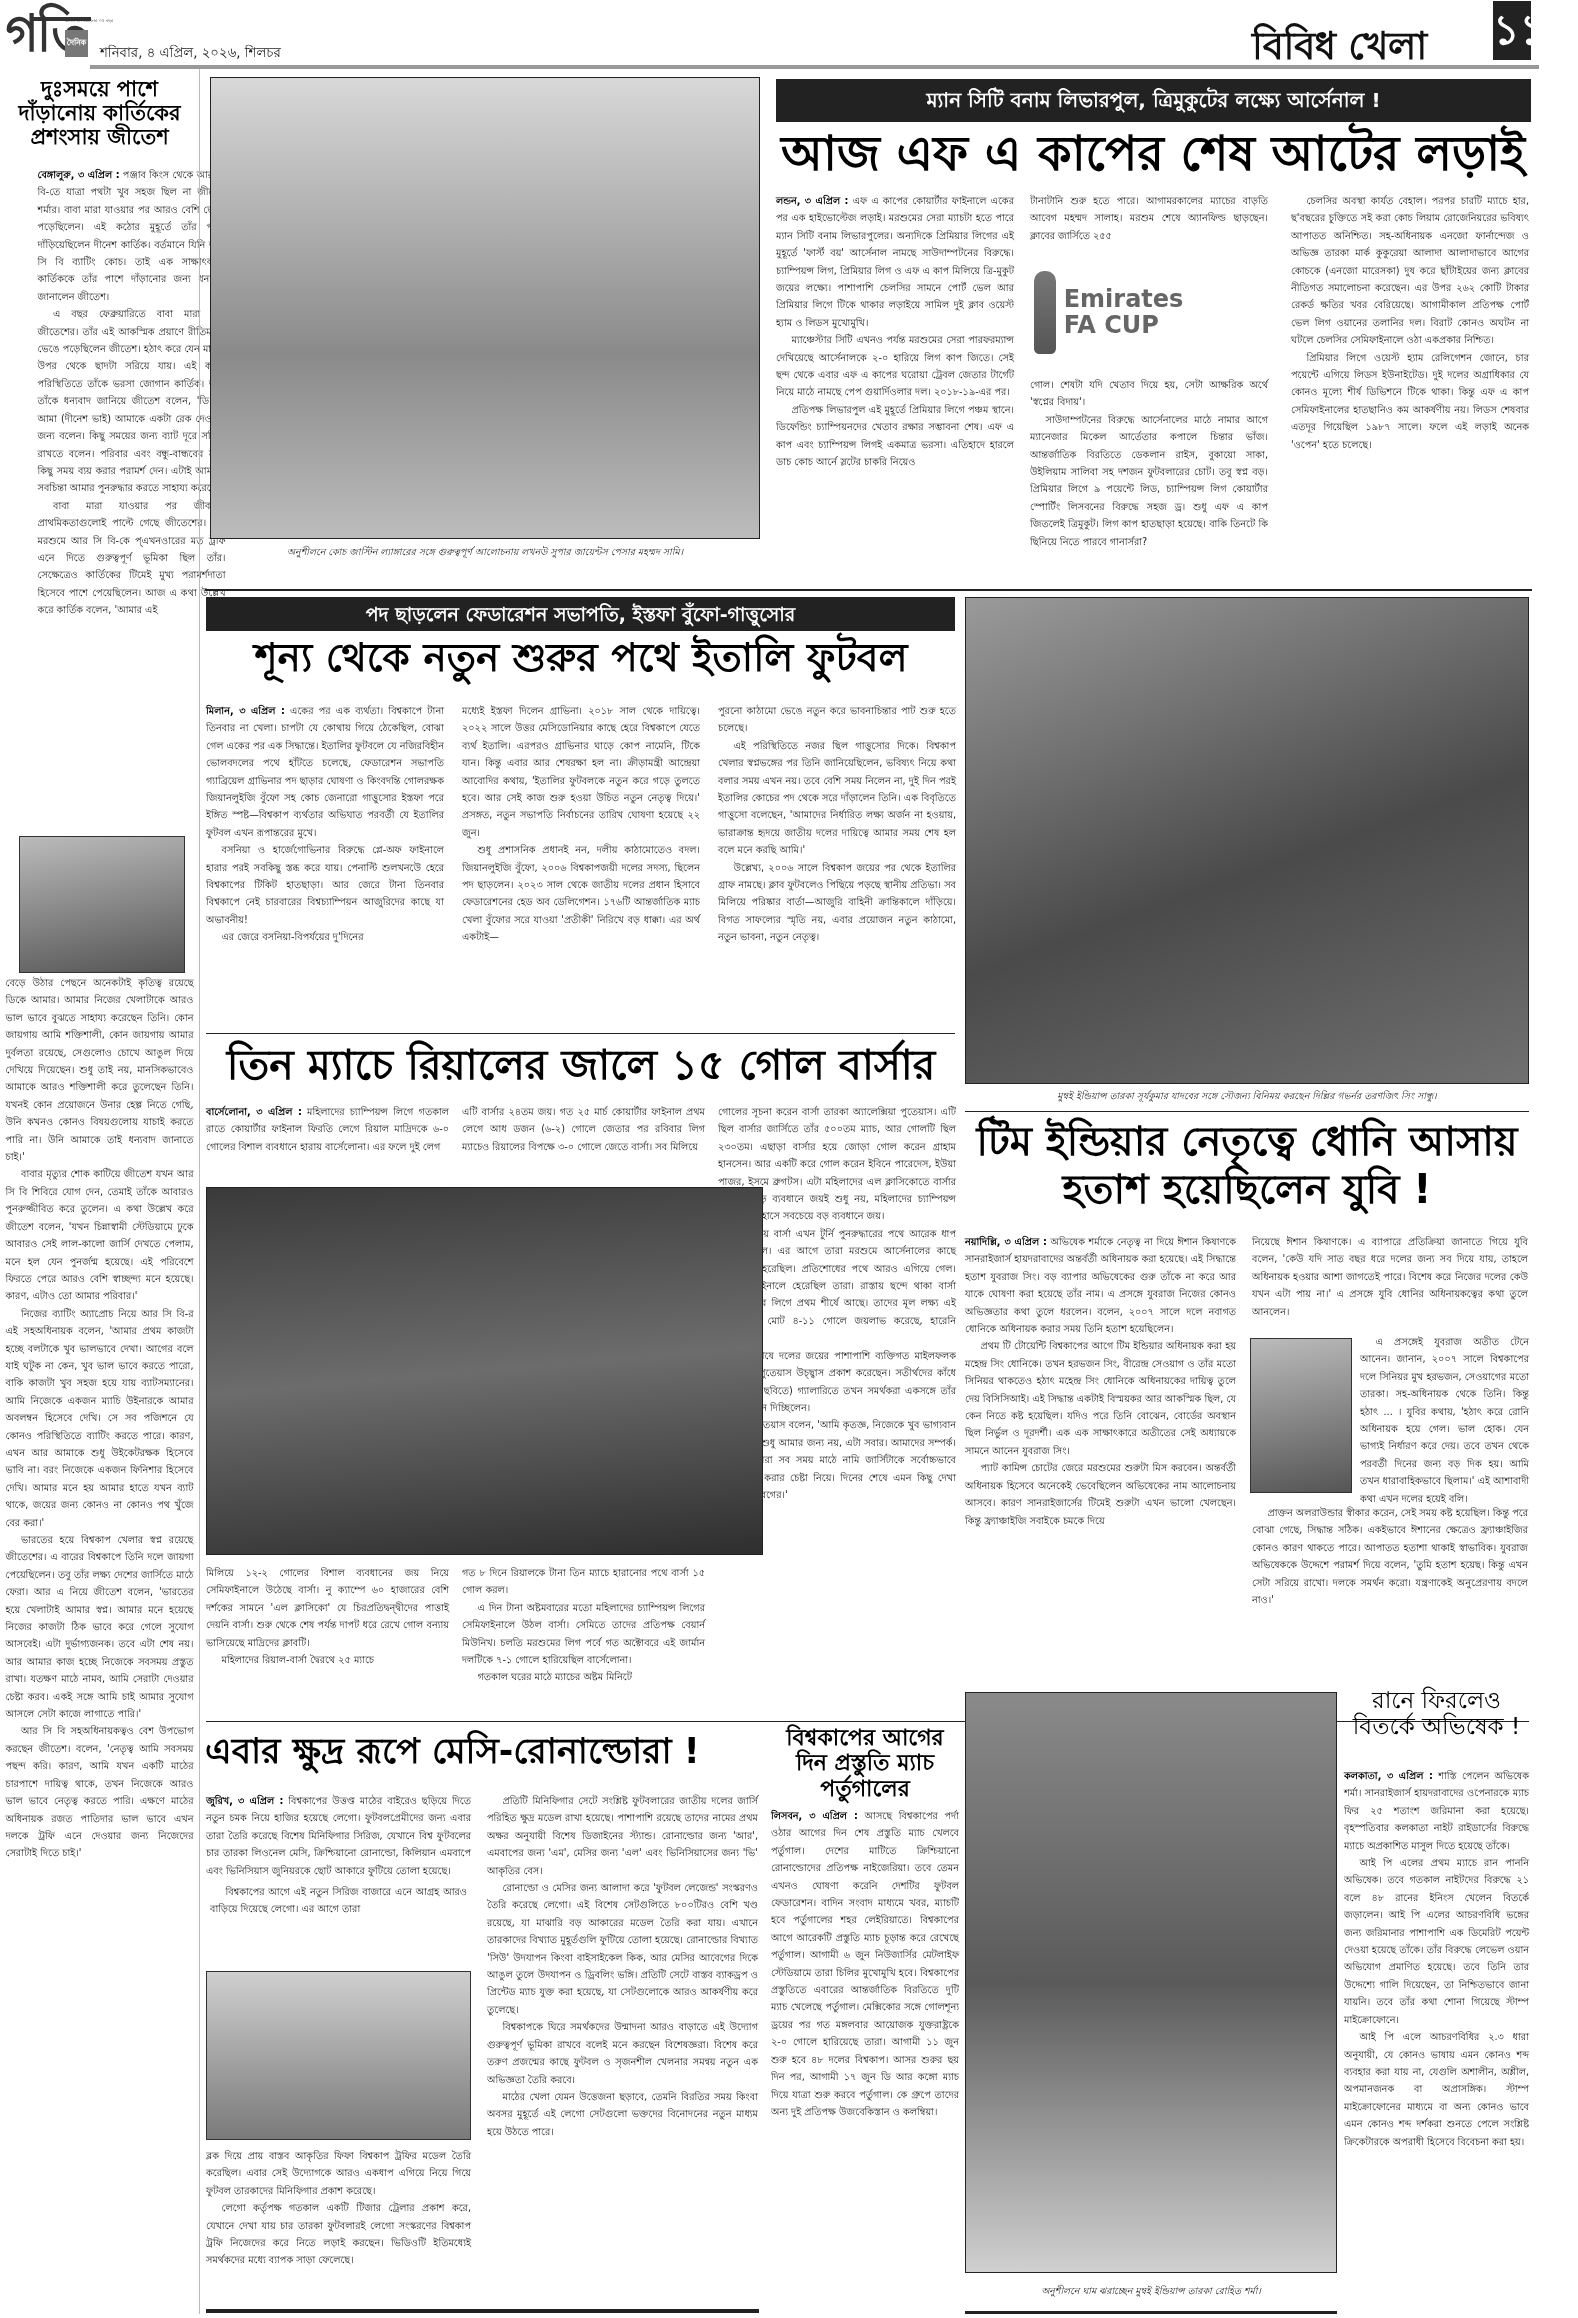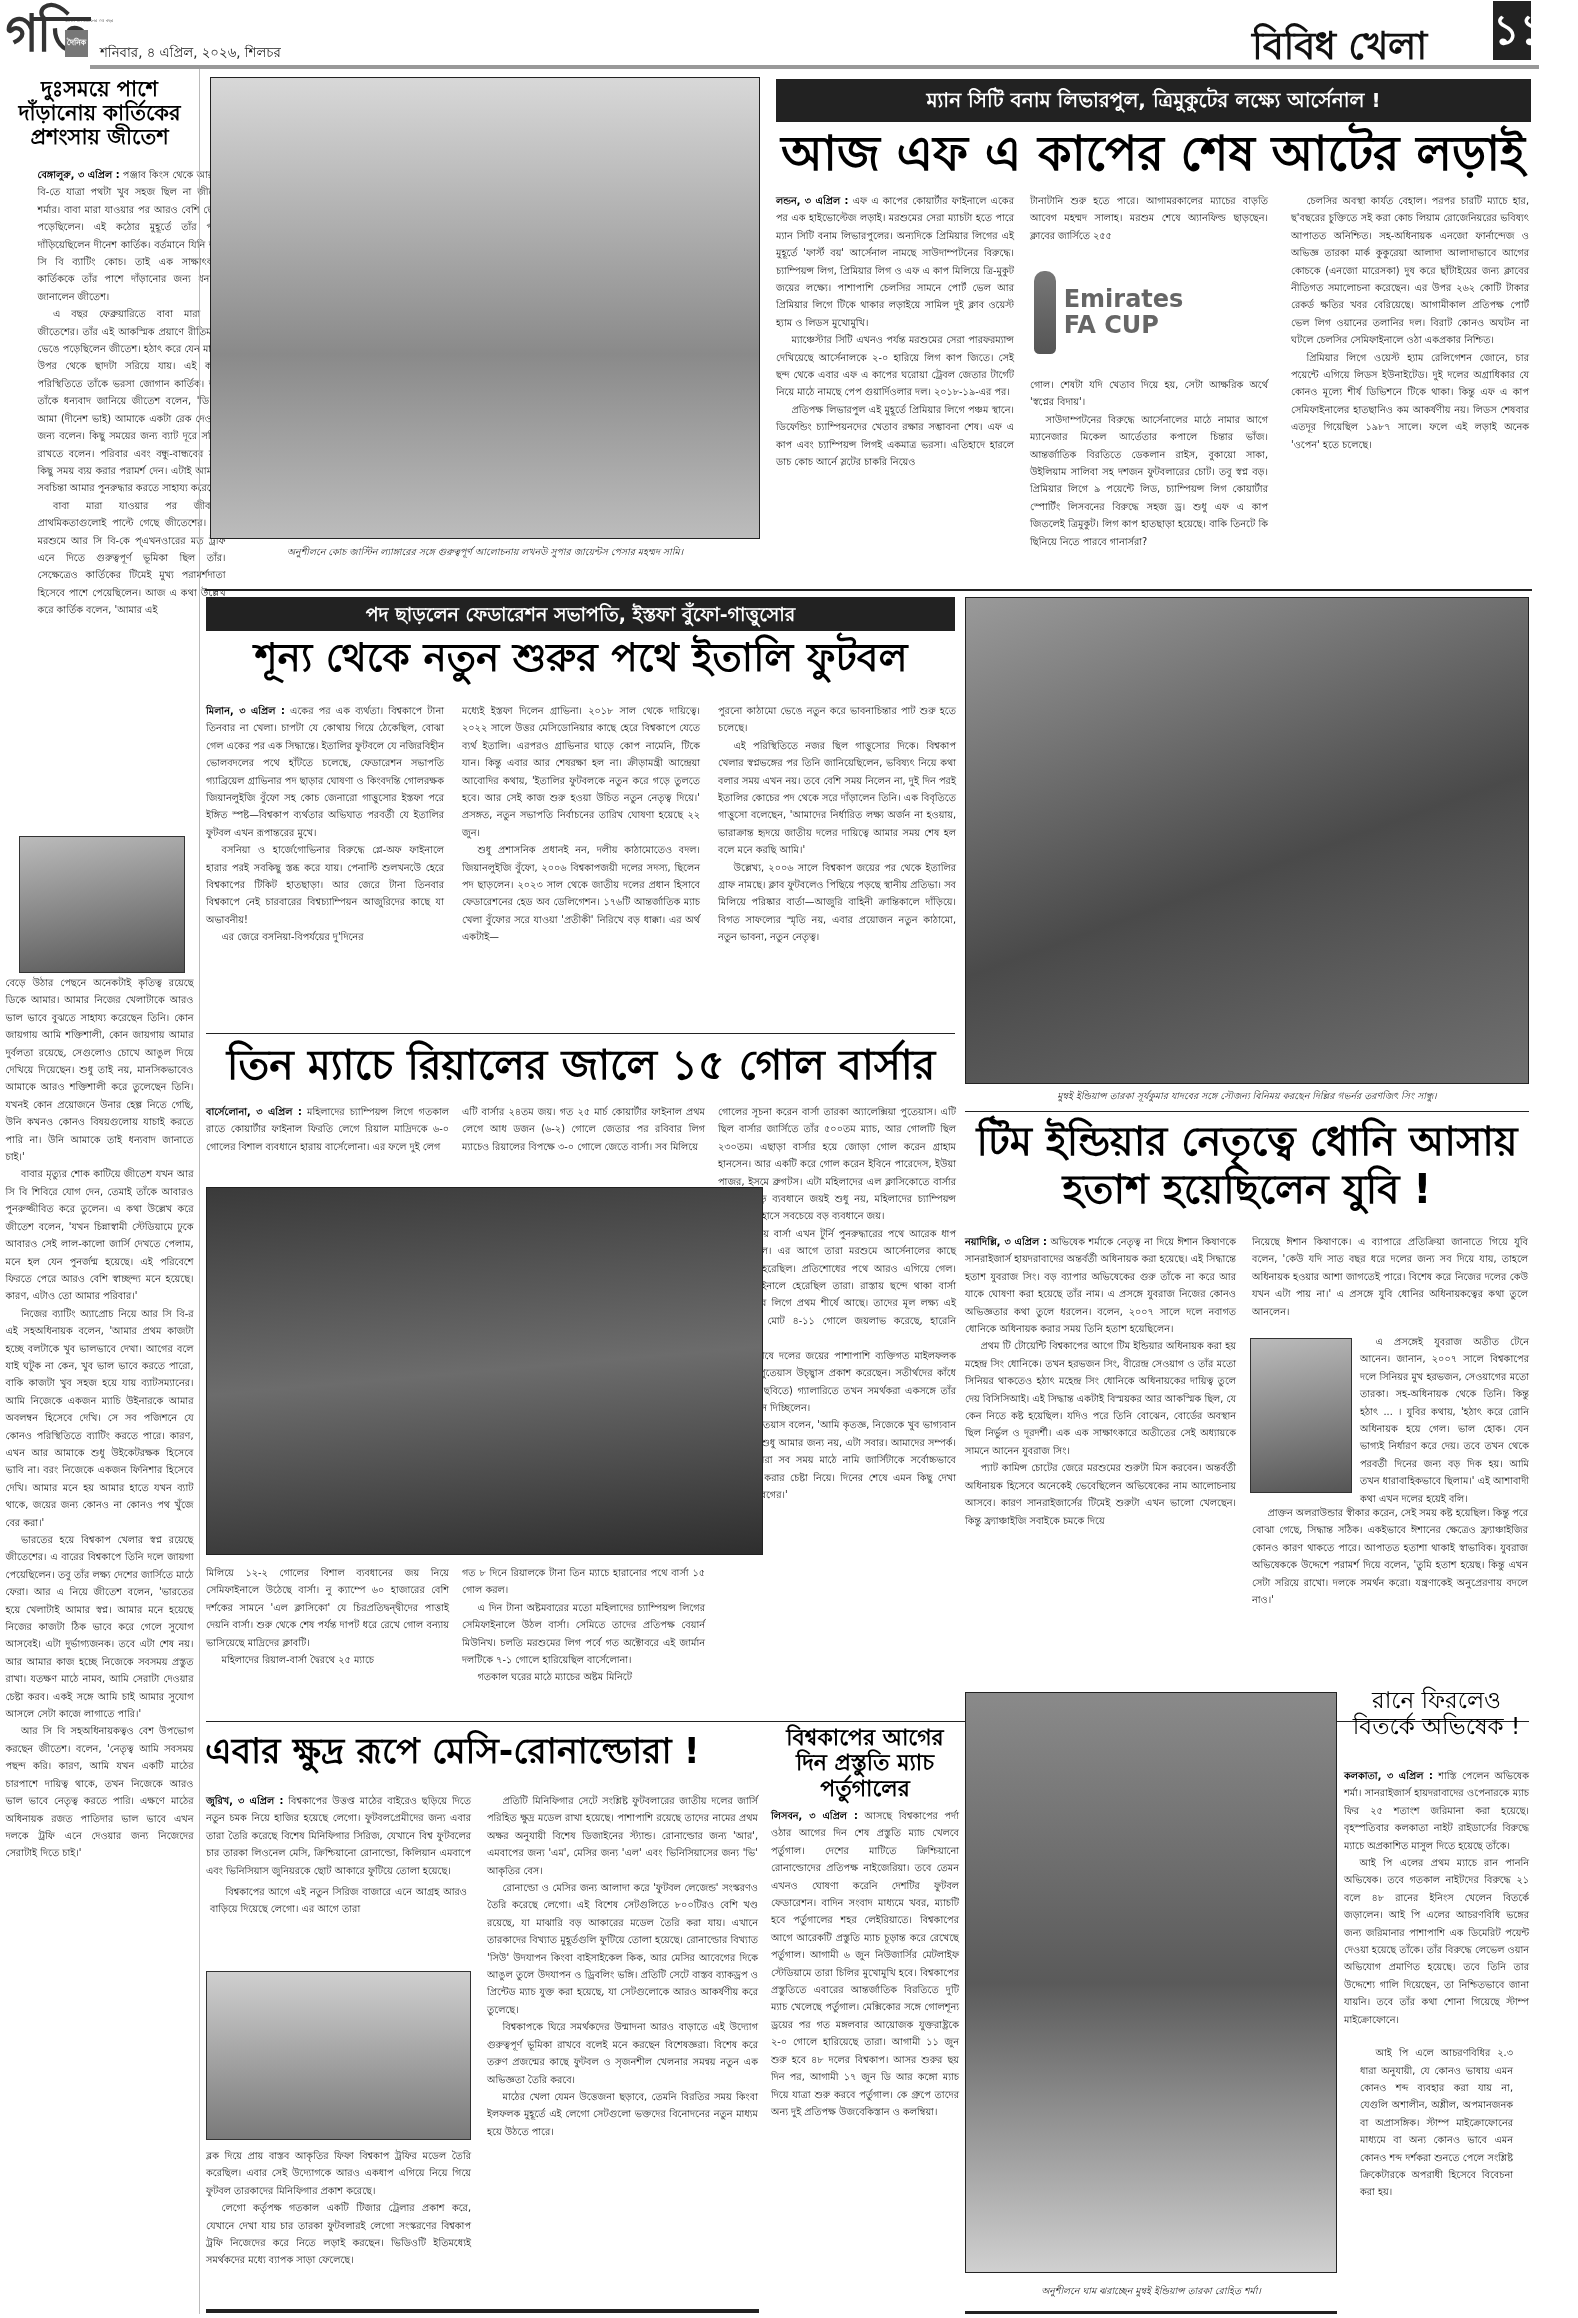--- a/index.html
+++ b/index.html
@@ -158,32 +158,32 @@
 </div>
 <div class="abs thumb" style="left:206px;top:1971px;width:265px;height:169px;background:linear-gradient(180deg,#cfcfcf,#7a7a7a);"></div>
 <div class="col col-text" style="left:206px;top:2147px;width:265px;">
   <p style="margin:0">ব্লক দিয়ে প্রায় বাস্তব আকৃতির ফিফা বিশ্বকাপ ট্রফির মডেল তৈরি করেছিল। এবার সেই উদ্যোগকে আরও একধাপ এগিয়ে নিয়ে গিয়ে ফুটবল তারকাদের মিনিফিগার প্রকাশ করেছে।</p>
   <p style="margin:0;text-indent:15.5px">লেগো কর্তৃপক্ষ গতকাল একটি টিজার ট্রেলার প্রকাশ করে, যেখানে দেখা যায় চার তারকা ফুটবলারই লেগো সংস্করণের বিশ্বকাপ ট্রফি নিজেদের করে নিতে লড়াই করছেন। ভিডিওটি ইতিমধ্যেই সমর্থকদের মধ্যে ব্যাপক সাড়া ফেলেছে।</p>
 </div>
 <div class="col col-text" style="left:487px;top:1792px;width:271px;">
   <p style="margin:0;text-indent:15.5px">প্রতিটি মিনিফিগার সেটে সংশ্লিষ্ট ফুটবলারের জাতীয় দলের জার্সি পরিহিত ক্ষুদ্র মডেল রাখা হয়েছে। পাশাপাশি রয়েছে তাদের নামের প্রথম অক্ষর অনুযায়ী বিশেষ ডিজাইনের স্ট্যান্ড। রোনাল্ডোর জন্য 'আর', এমবাপের জন্য 'এম', মেসির জন্য 'এল' এবং ভিনিসিয়াসের জন্য 'ভি' আকৃতির বেস।</p>
   <p style="margin:0;text-indent:15.5px">রোনাল্ডো ও মেসির জন্য আলাদা করে 'ফুটবল লেজেন্ড' সংস্করণও তৈরি করেছে লেগো। এই বিশেষ সেটগুলিতে ৮০০টিরও বেশি খণ্ড রয়েছে, যা মাঝারি বড় আকারের মডেল তৈরি করা যায়। এখানে তারকাদের বিখ্যাত মুহূর্তগুলি ফুটিয়ে তোলা হয়েছে। রোনাল্ডোর বিখ্যাত 'সিউ' উদযাপন কিংবা বাইসাইকেল কিক, আর মেসির আবেগের দিকে আঙুল তুলে উদযাপন ও ড্রিবলিং ভঙ্গি। প্রতিটি সেটে বাস্তব ব্যাকড্রপ ও প্রিন্টেড ম্যাচ যুক্ত করা হয়েছে, যা সেটগুলোকে আরও আকর্ষণীয় করে তুলেছে।</p>
   <p style="margin:0;text-indent:15.5px">বিশ্বকাপকে ঘিরে সমর্থকদের উন্মাদনা আরও বাড়াতে এই উদ্যোগ গুরুত্বপূর্ণ ভূমিকা রাখবে বলেই মনে করছেন বিশেষজ্ঞরা। বিশেষ করে তরুণ প্রজন্মের কাছে ফুটবল ও সৃজনশীল খেলনার সমন্বয় নতুন এক অভিজ্ঞতা তৈরি করবে।</p>
-  <p style="margin:0;text-indent:15.5px">মাঠের খেলা যেমন উত্তেজনা ছড়াবে, তেমনি বিরতির সময় কিংবা ইলফলক মুহূর্তে এই লেগো সেটগুলো ভক্তদের বিনোদনের নতুন মাধ্যম হয়ে উঠতে পারে।</p>
+  <p style="margin:0;text-indent:15.5px">মাঠের খেলা যেমন উত্তেজনা ছড়াবে, তেমনি বিরতির সময় কিংবা অবসর মুহূর্তে এই লেগো সেটগুলো ভক্তদের বিনোদনের নতুন মাধ্যম হয়ে উঠতে পারে।</p>
 </div>
 <div class="abs rule" style="left:206px;top:2309px;width:553px;height:4.4px;"></div>
 
 <div class="abs hl" style="left:771px;top:1725px;width:188px;font-size:22px;">বিশ্বকাপের আগের দিন প্রস্তুতি ম্যাচ পর্তুগালের</div>
 <div class="col col-text" style="left:771px;top:1807px;width:188px;">
   <p style="margin:0"><b>লিসবন, ৩ এপ্রিল :</b> <span>আসছে বিশ্বকাপের পর্দা ওঠার আগের দিন শেষ প্রস্তুতি ম্যাচ খেলবে পর্তুগাল। দেশের মাটিতে ক্রিশ্চিয়ানো রোনাল্ডোদের প্রতিপক্ষ নাইজেরিয়া। তবে তেমন এখনও ঘোষণা করেনি দেশটির ফুটবল ফেডারেশন। বাদিন সংবাদ মাধ্যমে খবর, ম্যাচটি হবে পর্তুগালের শহর লেইরিয়াতে। বিশ্বকাপের আগে আরেকটি প্রস্তুতি ম্যাচ চূড়ান্ত করে রেখেছে পর্তুগাল। আগামী ৬ জুন নিউজার্সির মেটলাইফ স্টেডিয়ামে তারা চিলির মুখোমুখি হবে। বিশ্বকাপের প্রস্তুতিতে এবারের আন্তর্জাতিক বিরতিতে দুটি ম্যাচ খেলেছে পর্তুগাল। মেক্সিকোর সঙ্গে গোলশূন্য ড্রয়ের পর গত মঙ্গলবার আয়োজক যুক্তরাষ্ট্রকে ২-০ গোলে হারিয়েছে তারা। আগামী ১১ জুন শুরু হবে ৪৮ দলের বিশ্বকাপ। আসর শুরুর ছয় দিন পর, আগামী ১৭ জুন ডি আর কঙ্গো ম্যাচ দিয়ে যাত্রা শুরু করবে পর্তুগাল। কে গ্রুপে তাদের অন্য দুই প্রতিপক্ষ উজবেকিস্তান ও কলম্বিয়া।</span></p>
 </div>
 
 <div class="abs photo" style="left:965px;top:1692px;width:372px;height:581px;background:linear-gradient(180deg,#8a8a8a,#5a5a5a 50%,#d0d0d0);"></div>
 <div class="abs caption" style="left:965px;top:2284px;width:372px;">অনুশীলনে ঘাম ঝরাচ্ছেন মুম্বই ইন্ডিয়ান্স তারকা রোহিত শর্মা।</div>
 <div class="abs rule" style="left:965px;top:2311px;width:372px;height:3.3px;"></div>
 
 <div class="abs hl" style="left:1344px;top:1687px;width:185px;font-size:23px;font-weight:normal;">রানে ফিরলেও বিতর্কে অভিষেক !</div>
 <div class="col col-text" style="left:1344px;top:1767px;width:185px;">
   <p style="margin:0"><b>কলকাতা, ৩ এপ্রিল :</b> <span>শাস্তি পেলেন অভিষেক শর্মা। সানরাইজার্স হায়দরাবাদের ওপেনারকে ম্যাচ ফির ২৫ শতাংশ জরিমানা করা হয়েছে। বৃহস্পতিবার কলকাতা নাইট রাইডার্সের বিরুদ্ধে ম্যাচে অপ্রকাশিত মাসুল দিতে হয়েছে তাঁকে।</span></p>
   <p style="margin:0;text-indent:15.5px">আই পি এলের প্রথম ম্যাচে রান পাননি অভিষেক। তবে গতকাল নাইটদের বিরুদ্ধে ২১ বলে ৪৮ রানের ইনিংস খেলেন বিতর্কে জড়ালেন। আই পি এলের আচরণবিধি ভঙ্গের জন্য জরিমানার পাশাপাশি এক ডিমেরিট পয়েন্ট দেওয়া হয়েছে তাঁকে। তাঁর বিরুদ্ধে লেভেল ওয়ান অভিযোগ প্রমাণিত হয়েছে। তবে তিনি তার উদ্দেশ্যে গালি দিয়েছেন, তা নিশ্চিতভাবে জানা যায়নি। তবে তাঁর কথা শোনা গিয়েছে স্টাম্প মাইক্রোফোনে।</p>
-  <p style="margin:16px;text-indent:15.5px">আই পি এলে আচরণবিধির ২.৩ ধারা অনুযায়ী, যে কোনও ভাষায় এমন কোনও শব্দ ব্যবহার করা যায় না, যেগুলি অশালীন, অশ্লীল, অপমানজনক বা অপ্রাসঙ্গিক। স্টাম্প মাইক্রোফোনের মাধ্যমে বা অন্য কোনও ভাবে এমন কোনও শব্দ দর্শকরা শুনতে পেলে সংশ্লিষ্ট ক্রিকেটারকে অপরাধী হিসেবে বিবেচনা করা হয়।</p>
+  <p style="margin:0;text-indent:15.5px">আই পি এলে আচরণবিধির ২.৩ ধারা অনুযায়ী, যে কোনও ভাষায় এমন কোনও শব্দ ব্যবহার করা যায় না, যেগুলি অশালীন, অশ্লীল, অপমানজনক বা অপ্রাসঙ্গিক। স্টাম্প মাইক্রোফোনের মাধ্যমে বা অন্য কোনও ভাবে এমন কোনও শব্দ দর্শকরা শুনতে পেলে সংশ্লিষ্ট ক্রিকেটারকে অপরাধী হিসেবে বিবেচনা করা হয়।</p>
 </div>
 
 
 </body></html>

